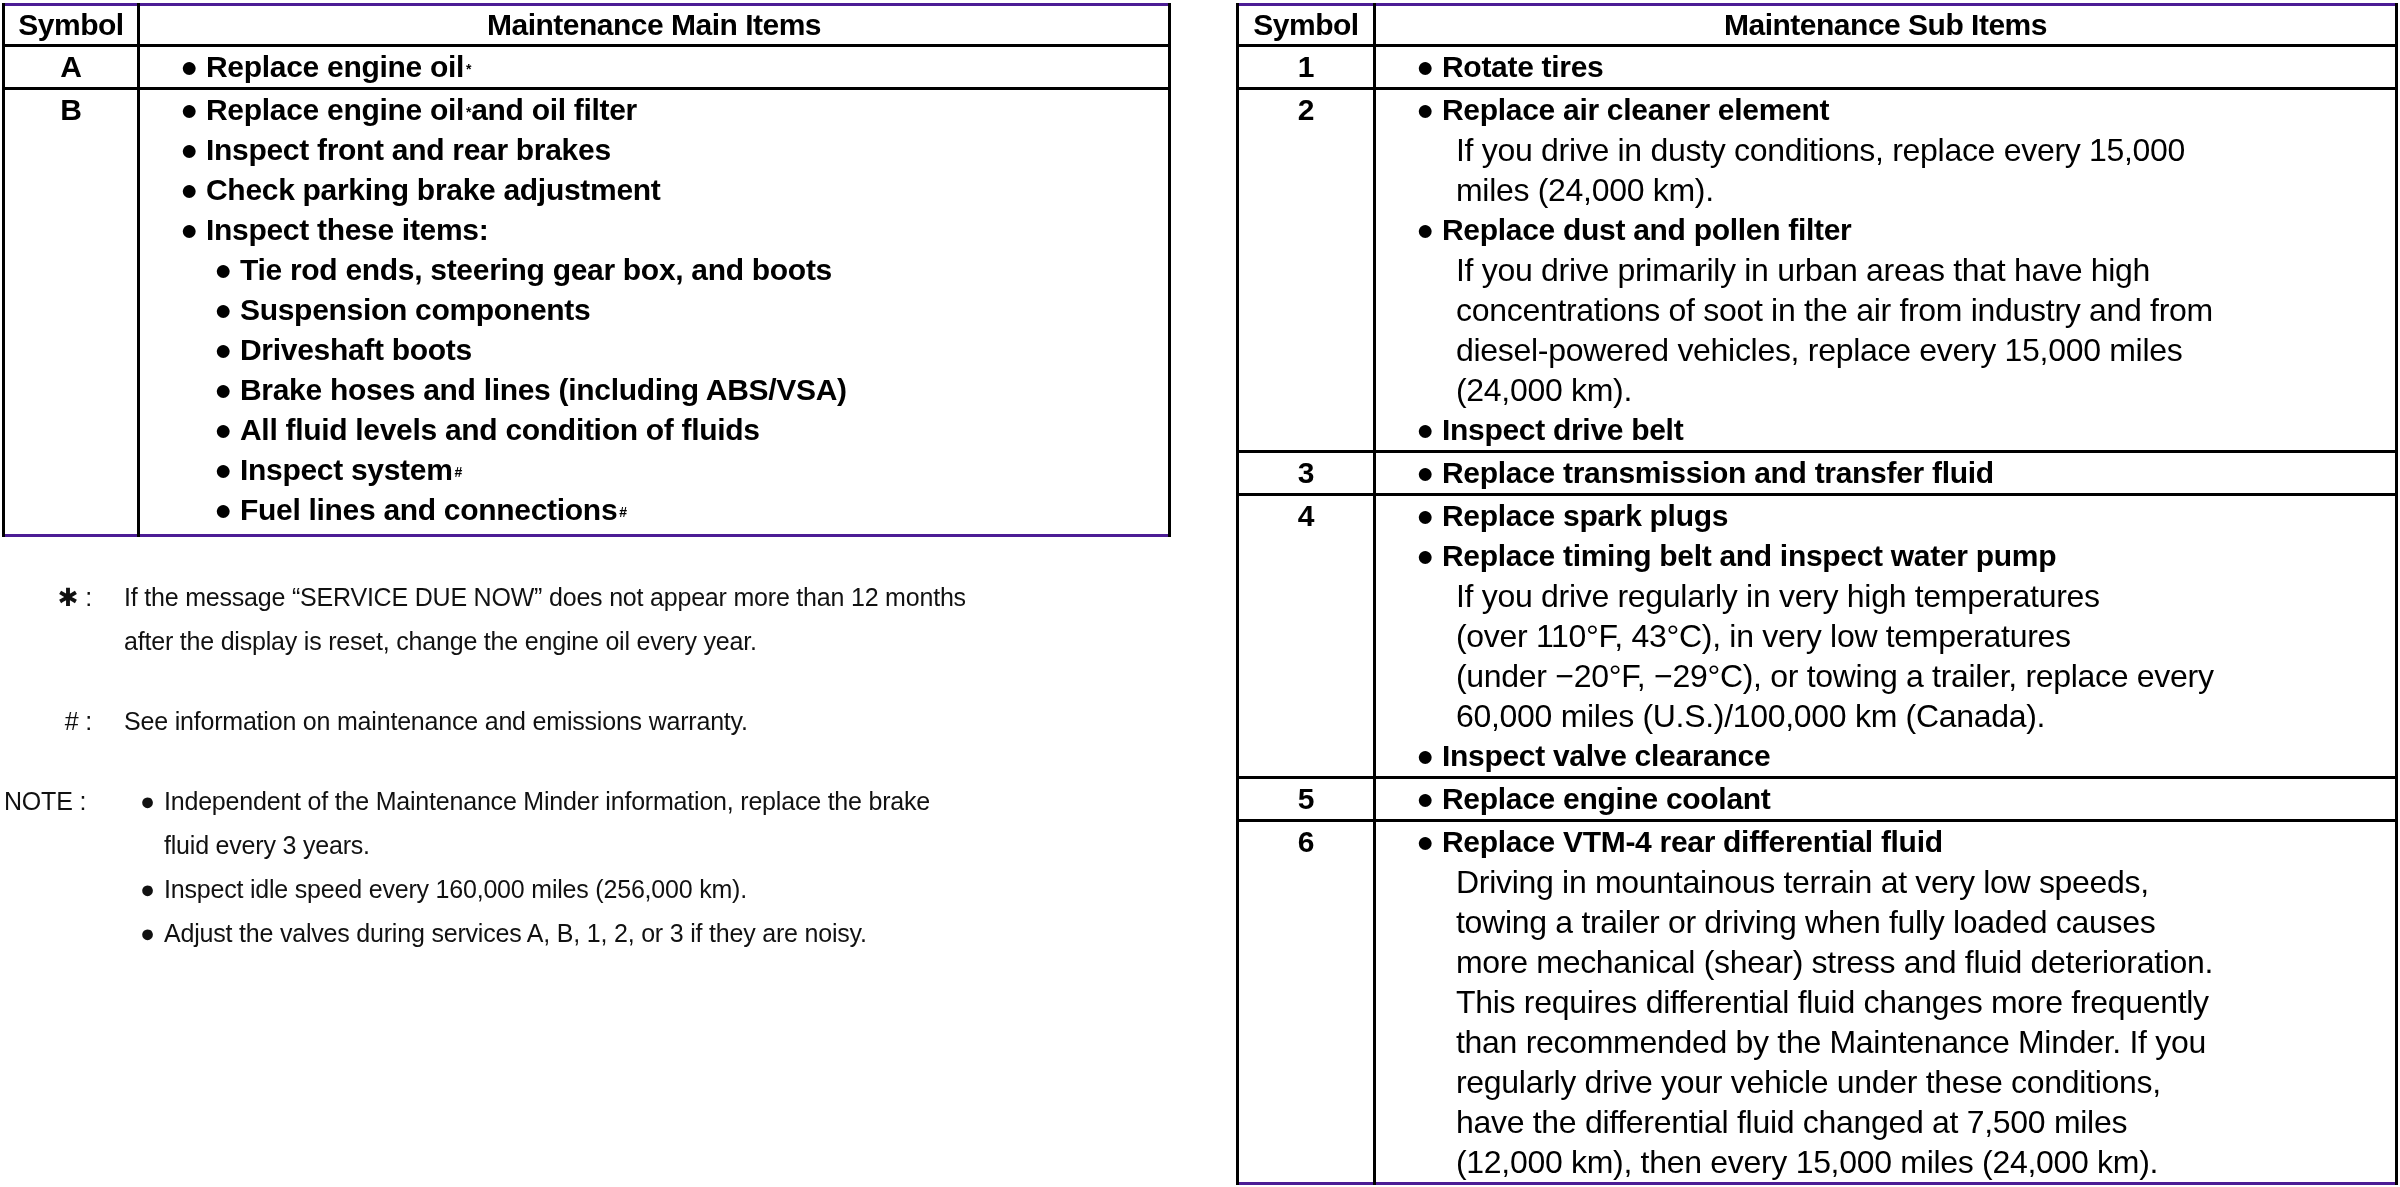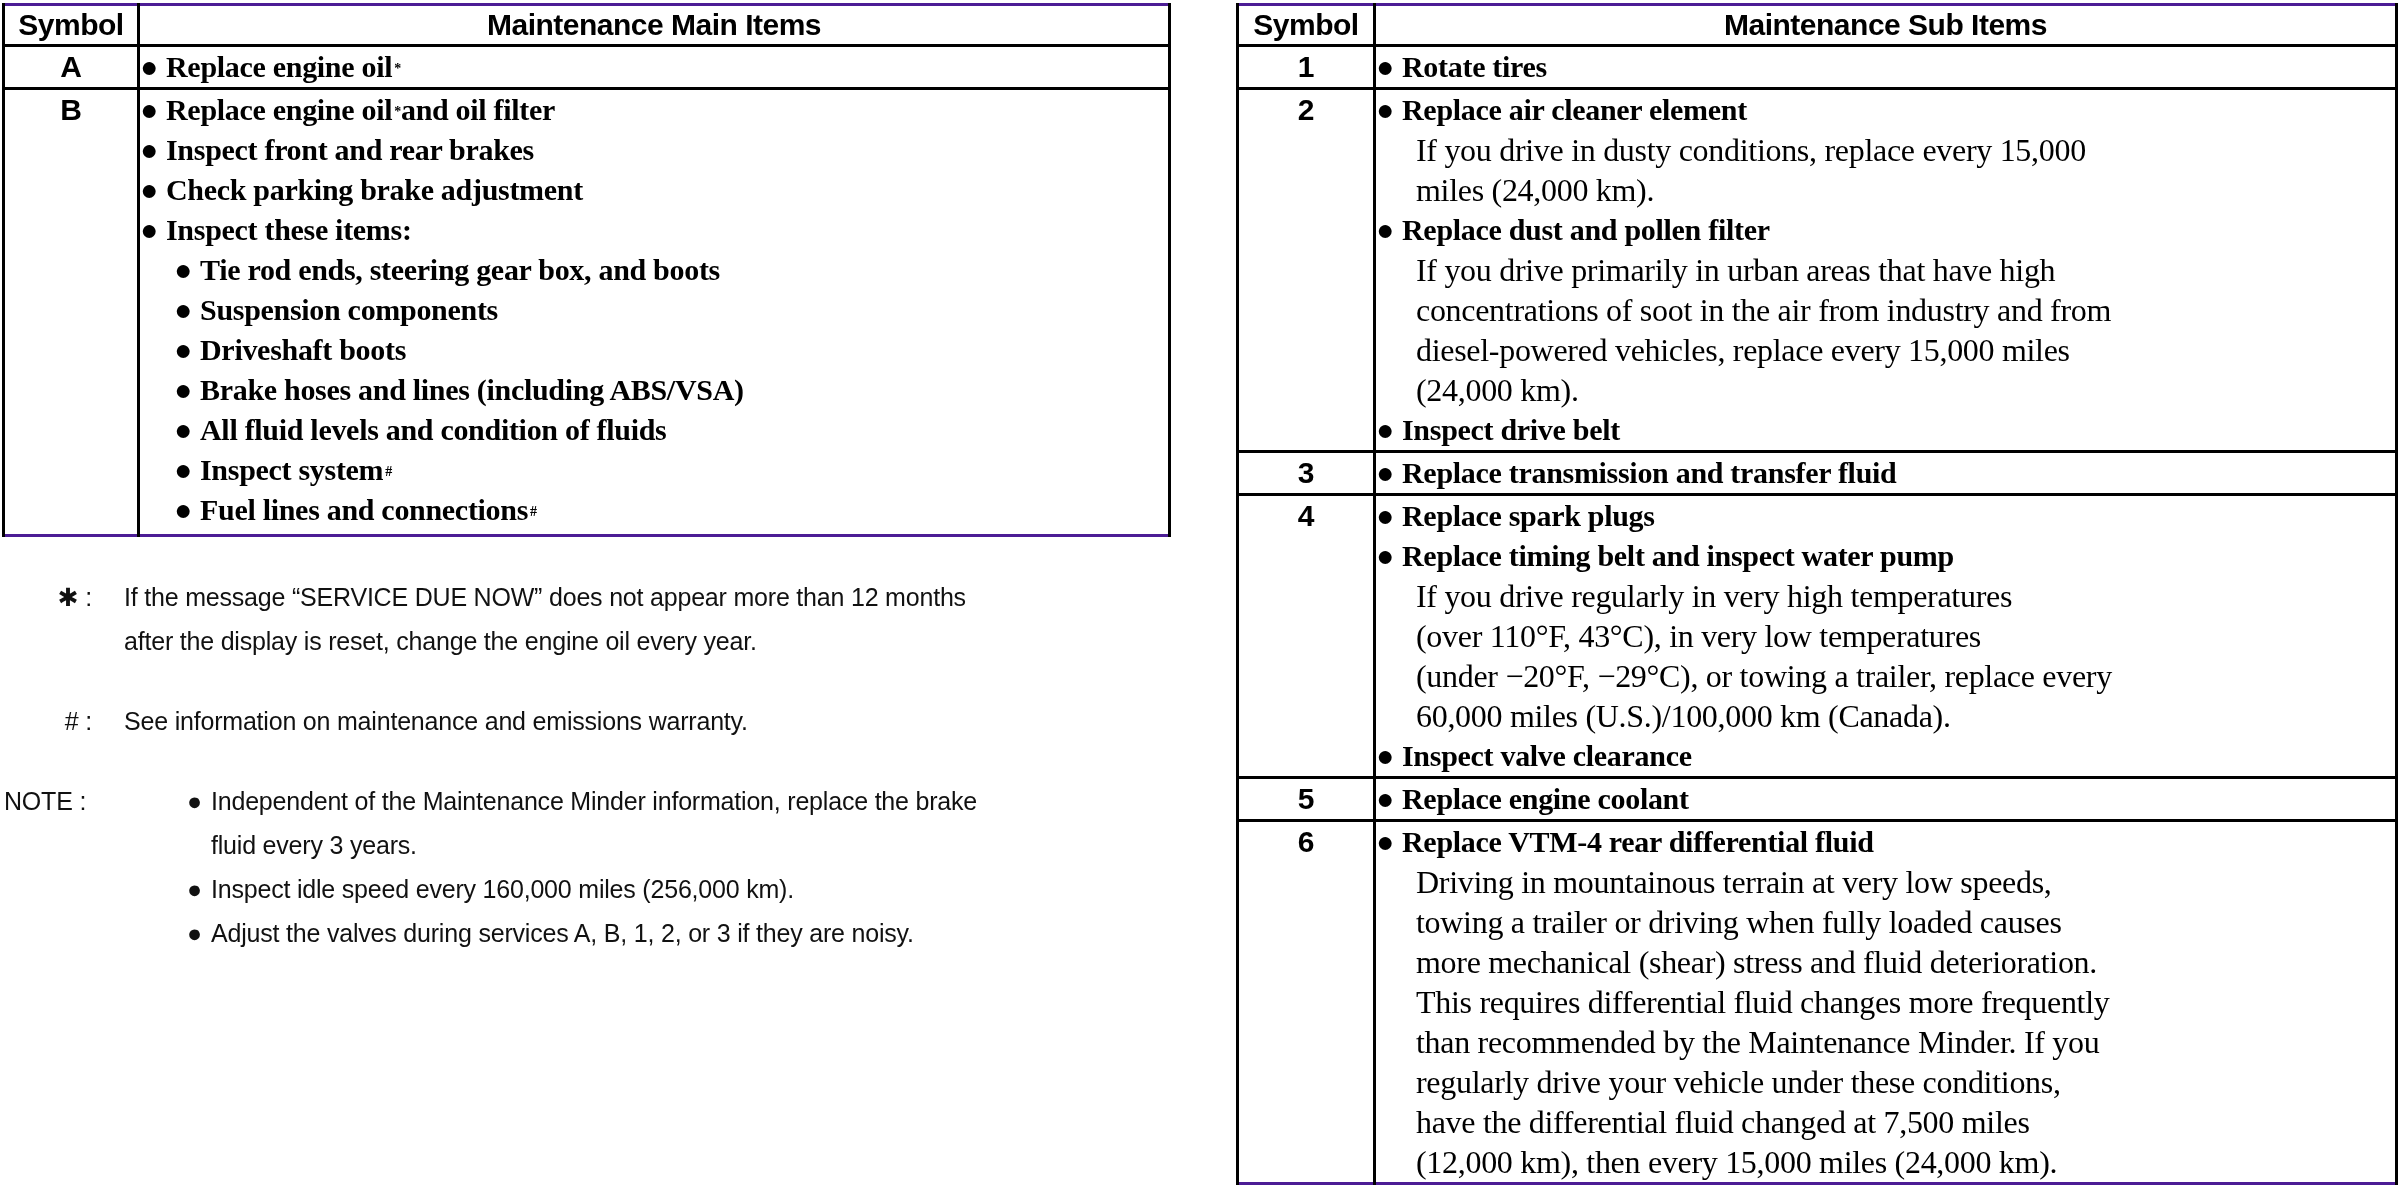--- a/index.html
+++ b/index.html
@@ -16,40 +16,40 @@
     padding: 0; vertical-align: top;
   }
   table.maint th {
     font-weight: bold; font-size: 30px; height: 38px; line-height: 38px;
     border-bottom: 3px solid #000; text-align: center; letter-spacing: -0.5px;
   }
   table.maint td.sym {
     text-align: center; font-weight: bold; font-size: 30px; line-height: 40px;
   }
   table.maint tr.grp td { border-top: 3px solid #000; }
-  table.maint td.items { padding-right: 10px; font-family: Liberation Serif, serif; }
+  table.maint td.items { padding-left: 40px; padding-right: 10px; }
   .item { font-weight: bold; font-size: 30px; line-height: 40px; white-space: nowrap; letter-spacing: -0.3px; }
   .item.sub { padding-left: 34px; }
   .bullet { display: inline-block; width: 26px; }
   .desc { font-size: 32px; line-height: 40px; padding-left: 40px; font-weight: normal; letter-spacing: -0.3px; }
   sup.fn { font-size: 14px; vertical-align: top; position: relative; top: 2px; margin-left: 2px; }
 
   #left-table { left: 2px; top: 3px; width: 1169px; }
   #left-table th.c1, #left-table td.sym { width: 132px; }
   #right-table { left: 1236px; top: 3px; width: 1162px; }
   #right-table th.c1, #right-table td.sym { width: 134px; }
 
   .notes { position: absolute; left: 0; top: 575px; width: 1200px; font-size: 25px; color: #111; letter-spacing: -0.2px; }
   .note-row { display: flex; line-height: 44px; }
   .note-mark { width: 100px; text-align: right; padding-right: 8px; box-sizing: border-box; }
   .note-text { flex: 1; margin-left: 24px; }
   .note-block { margin-bottom: 28px; }
   .note-label { width: 140px; box-sizing: border-box; padding-left: 4px; }
   .note-bullets { flex: 1; }
-  .note-bullet { line-height: 44px; margin-left: 47px; }
+  .note-bullet { line-height: 44px; }
   .nb { display: inline-block; width: 24px; }
   .nb-cont { padding-left: 24px; }
 </style>
 </head>
 <body>
 
 <table class="maint" id="left-table">
   <thead>
     <tr>
       <th class="c1">Symbol</th>

